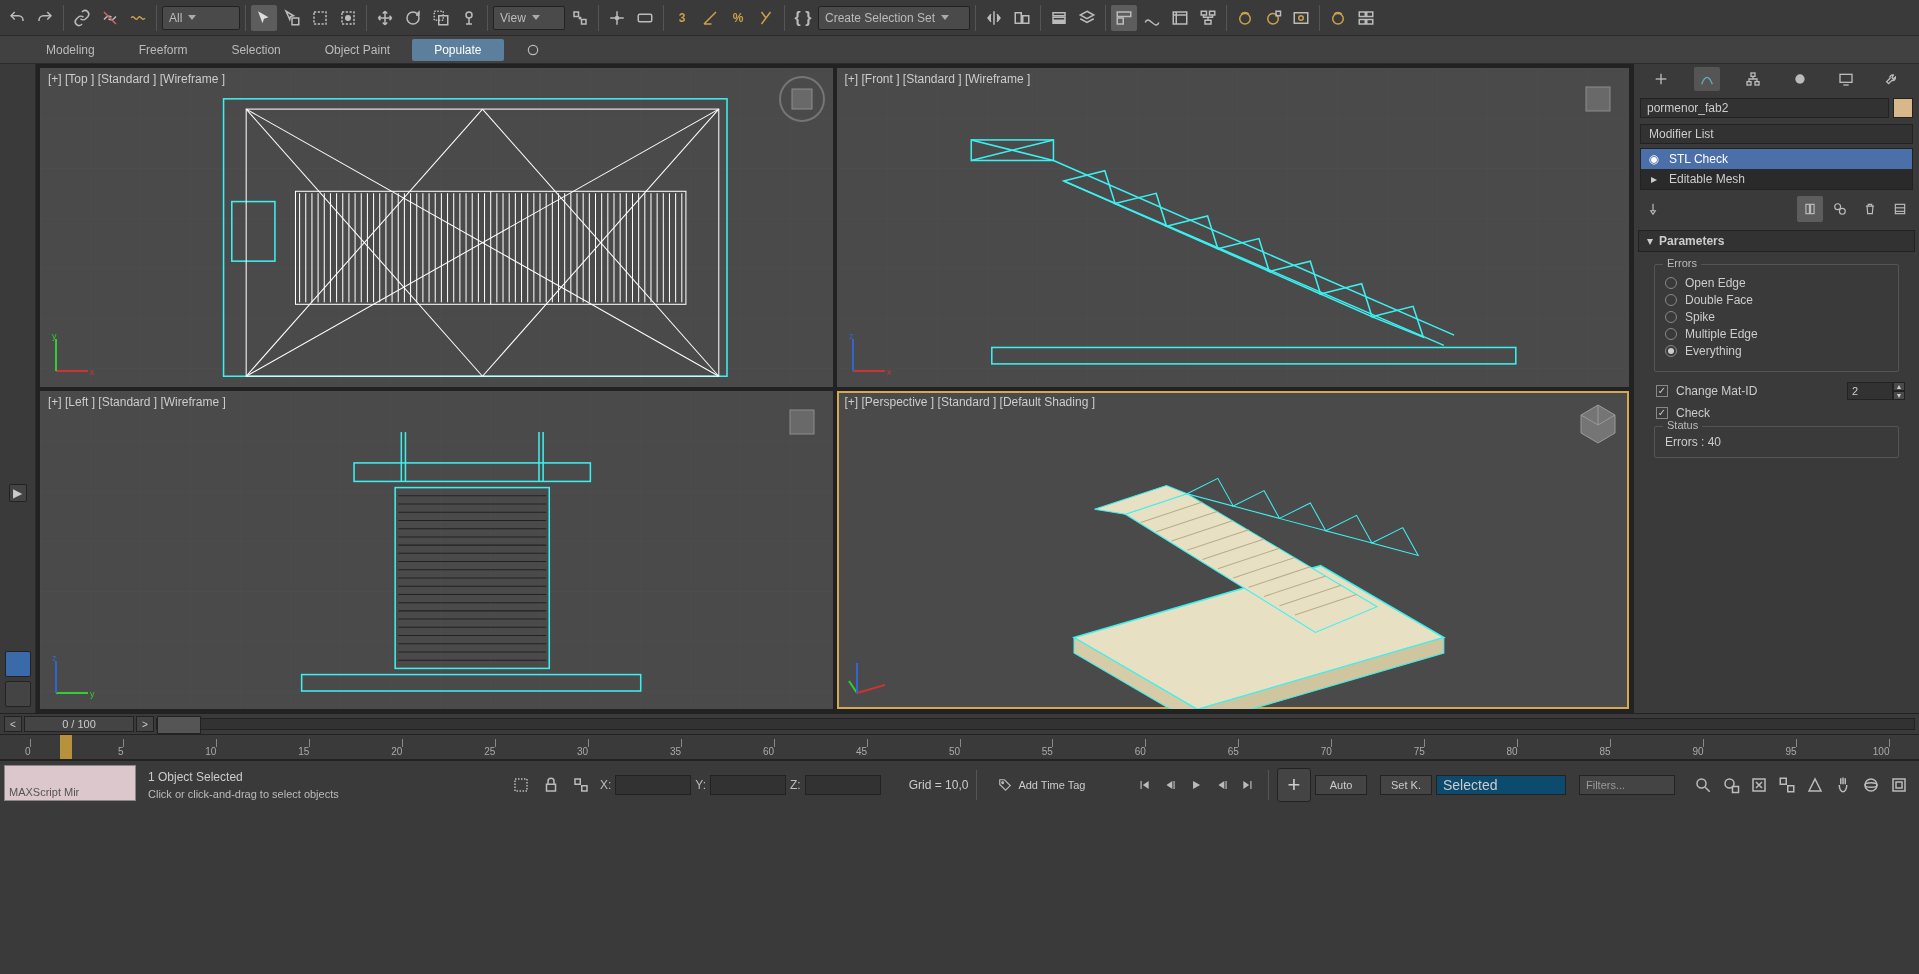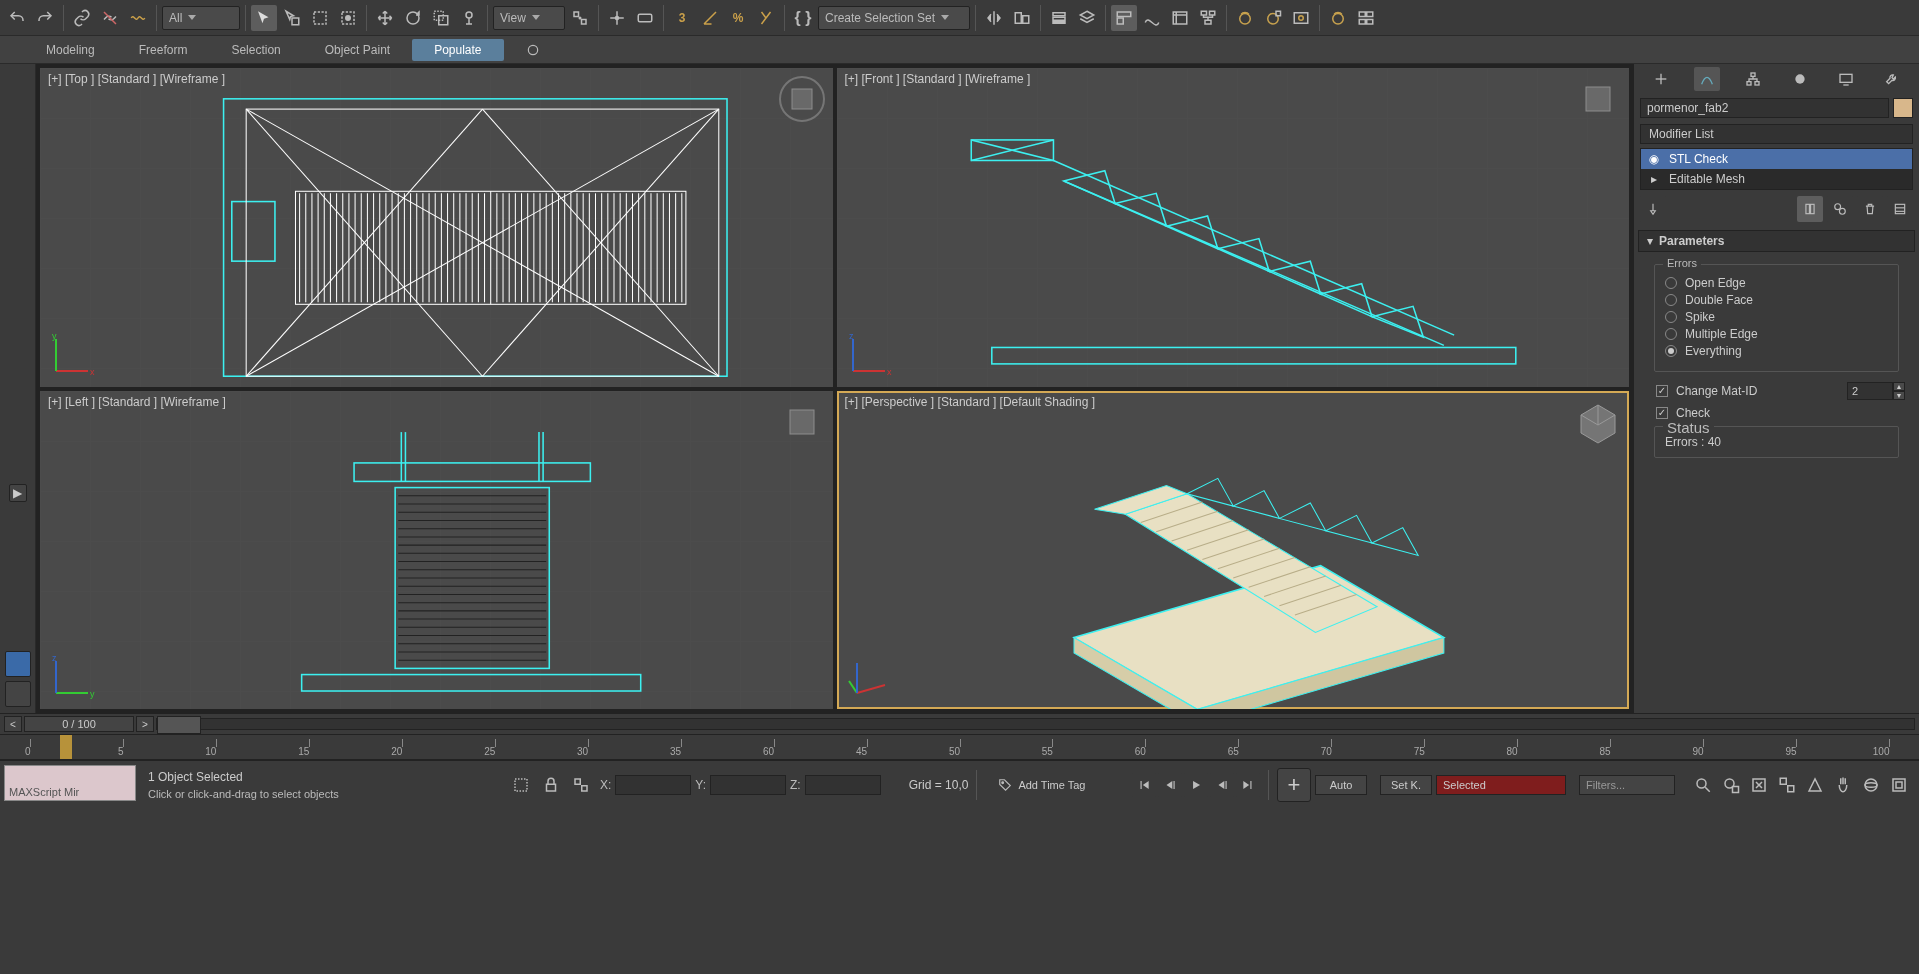--- a/index.html
+++ b/index.html
@@ -59,21 +59,21 @@
 .radio, .check { display:flex; align-items:center; gap:8px; margin:3px 0; cursor:pointer;}
 .radio .dot { width:12px; height:12px; border-radius:50%; border:1px solid #888; display:flex; align-items:center; justify-content:center;}
 .radio.sel .dot::after { content:""; width:6px; height:6px; background:#ccc; border-radius:50%;}
 .check .box { width:12px; height:12px; border:1px solid #888; display:flex; align-items:center; justify-content:center;}
 .check.sel .box::after { content:"✓"; font-size:10px; line-height:1; color:#ccc;}
 .spin { display:inline-flex; align-items:center; height:18px;}
 .spin input { width:46px; height:18px; background:#323232; border:1px solid #222; color:#ccc; text-align:left; padding:0 4px; font-size:11px;}
 .spin .ar { width:12px; display:flex; flex-direction:column;}
 .spin .ar div { height:9px; background:#4a4a4a; border:1px solid #222; font-size:7px; line-height:7px; text-align:center;}
 .status { border:1px solid #555; border-radius:2px; margin:6px; padding:8px 10px; position:relative;}
-.status .legend { position:absolute; top:-8px; left:8px; background:#3a3a3a; padding:0 4px; font-size:15px; color:#bbb;}
+.status .legend { position:absolute; top:-8px; left:8px; background:#3a3a3a; padding:0 4px; font-size:11px; color:#bbb;}
 
 
 .trackwrap { background:#3a3a3a; border-top:1px solid #222;}
 .trackbar { height:20px; display:flex; align-items:center; gap:2px; padding:0 4px;}
 .trackbar .btn { width:18px; height:16px; background:#444; border:1px solid #222; display:flex; align-items:center; justify-content:center; font-size:10px; cursor:pointer;}
 .trackbar .counter { width:110px; text-align:center; background:#444; border:1px solid #222; height:16px; line-height:14px; font-size:11px;}
 .trackbar .slider { flex:1; height:12px; background:#323232; border:1px solid #222; position:relative;}
 .trackbar .slider .thumb{ position:absolute; left:0; top:-3px; width:44px; height:18px; background:#555; border:1px solid #222;}
 .timeline { height:26px; position:relative; background:#3a3a3a; border-top:1px solid #222; border-bottom:1px solid #222;}
 .timeline .mark { position:absolute; top:0; bottom:0; display:flex; align-items:flex-end; justify-content:center; width:1px; }
@@ -90,21 +90,21 @@
 .statusbar .coords .lbl{ color:#bbb; padding:0 2px;}
 .statusbar .coords input { width:76px; height:20px; background:#323232; border:1px solid #222; color:#ccc; padding:0 4px; font-size:11px;}
 .statusbar .center > .sep { width:1px; height:30px; background:#555; margin:0 4px;}
 .statusbar .play { display:flex; align-items:center; gap:2px;}
 .statusbar .play .pb { width:24px; height:24px; background:#3a3a3a; display:flex; align-items:center; justify-content:center; cursor:pointer; border-radius:2px;}
 .statusbar .play .pb svg{width:14px;height:14px;}
 .statusbar .right { display:flex; align-items:center; gap:4px; padding:0 8px;}
 .statusbar .right .b { width:24px; height:24px; display:flex; align-items:center; justify-content:center; cursor:pointer;}
 .statusbar .autokey { width:52px; height:20px; background:#444; border:1px solid #222; display:flex; align-items:center; justify-content:center; font-size:11px; cursor:pointer;}
 .statusbar .setkey { width:52px; height:20px; background:#444; border:1px solid #222; display:flex; align-items:center; justify-content:center; font-size:11px; cursor:pointer;}
-.statusbar .seldrop { width:130px; height:20px; background:#7f1d1d; border:1px solid #222; display:flex; align-items:center; justify-content:space-between; padding:0 6px; font-size:11px; cursor:pointer;}
+.statusbar .seldrop { width:130px; height:20px; background:#0c4a6e; border:1px solid #222; display:flex; align-items:center; justify-content:space-between; padding:0 6px; font-size:14px; cursor:pointer;}
 .statusbar .filters { width:96px; height:20px; background:#444; border:1px solid #222; display:flex; align-items:center; padding:0 6px; font-size:11px; color:#999; cursor:pointer;}
 .statusbar .tag { display:flex; align-items:center; gap:6px; font-size:11px; cursor:pointer;}
 .statusbar .info .row2 { font-size:11px; color:#bbb;}
 .statusbar .bigplus { width:34px; height:34px; background:#444; border:1px solid #222; display:flex; align-items:center; justify-content:center; font-size:22px; color:#ccc; cursor:pointer; border-radius:3px;}
 .stackcol { display:flex; flex-direction:row; gap:13px; }
 svg { overflow: visible; }
 
 </style>
 </head>
 <body>

